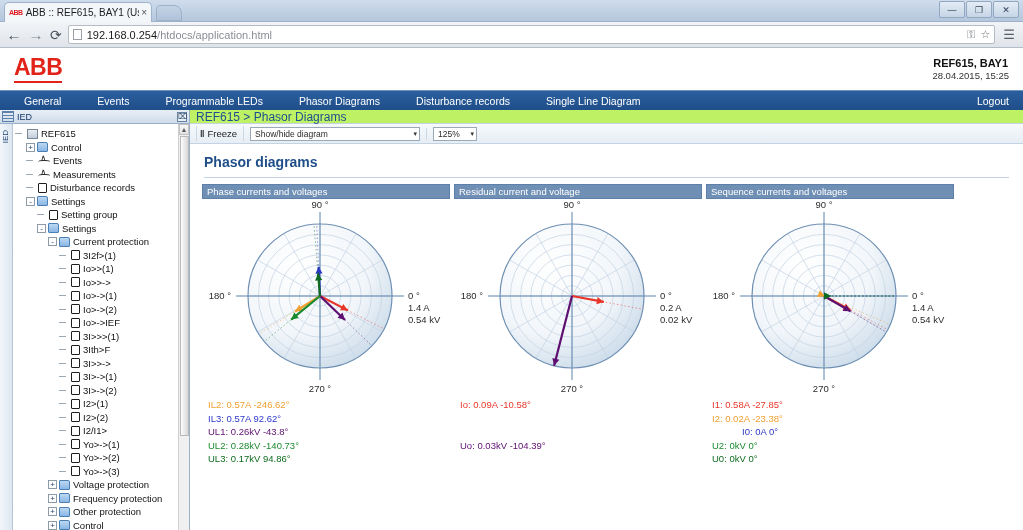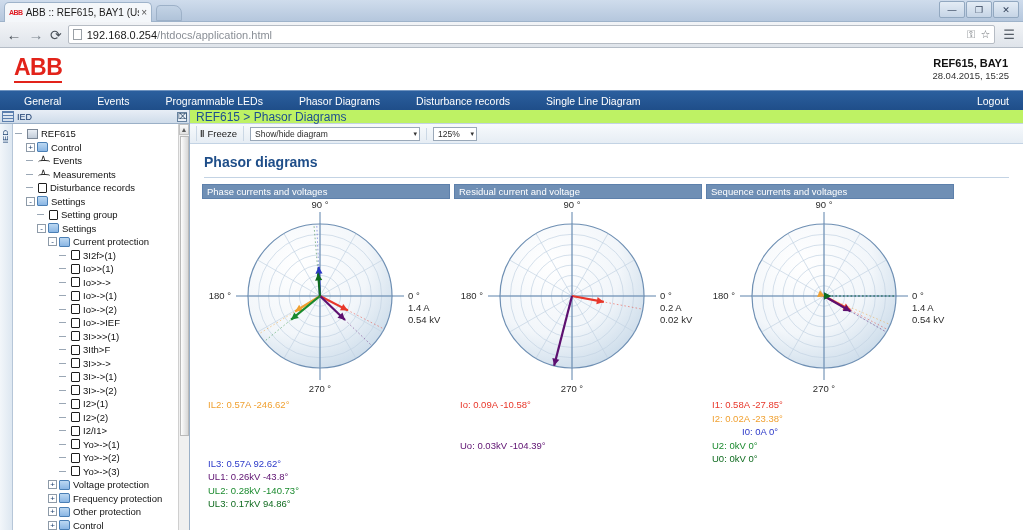--- a/index.html
+++ b/index.html
@@ -718,21 +718,21 @@
                   <line x1="118" y1="97" x2="62.259634641922716" y2="142.57424349068296" stroke="#1a8a2e" stroke-width="0.8" stroke-dasharray="1.6 2.2" opacity="0.6"></line>
                   <line x1="118" y1="97" x2="89.09758833284883" y2="120.63108921739116" stroke="#1a8a2e" stroke-width="2.2"></line>
                   <polygon points="89.09758833284883,120.63108921739116 96.79550269497382,118.98727825703418 92.23807834590552,113.41324172122646" fill="#1a8a2e"></polygon>
                   <line x1="118" y1="97" x2="111.90006480577071" y2="25.258862633589345" stroke="#0f6b1f" stroke-width="0.8" stroke-dasharray="1.6 2.2" opacity="0.6"></line>
                   <line x1="118" y1="97" x2="116.07965003144633" y2="74.41482712538924" stroke="#0f6b1f" stroke-width="2.2"></line>
                   <polygon points="116.07965003144633,74.41482712538924 113.08564241812032,81.69465668461284 120.25975615476138,81.08466316518992" fill="#0f6b1f"></polygon>
                 </svg>
               </div>
               <div class="legend">
                 <div style="color: rgb(240, 160, 48);">IL2: 0.57A -246.62°</div>
-                <div style="color: rgb(43, 56, 200); margin-top: 45px;">IL3: 0.57A 92.62°</div>
+                <div style="color: rgb(43, 56, 200);">IL3: 0.57A 92.62°</div>
                 <div style="color: rgb(93, 16, 112);">UL1: 0.26kV -43.8°</div>
                 <div style="color: rgb(26, 138, 46);">UL2: 0.28kV -140.73°</div>
                 <div style="color: rgb(15, 107, 31);">UL3: 0.17kV 94.86°</div>
               </div>
             </div>
             <div class="panel">
               <div class="panel-head">Residual current and voltage</div>
               <div class="panel-body">
                 <svg width="248" height="195" class="phasor-svg">
                   <defs>

